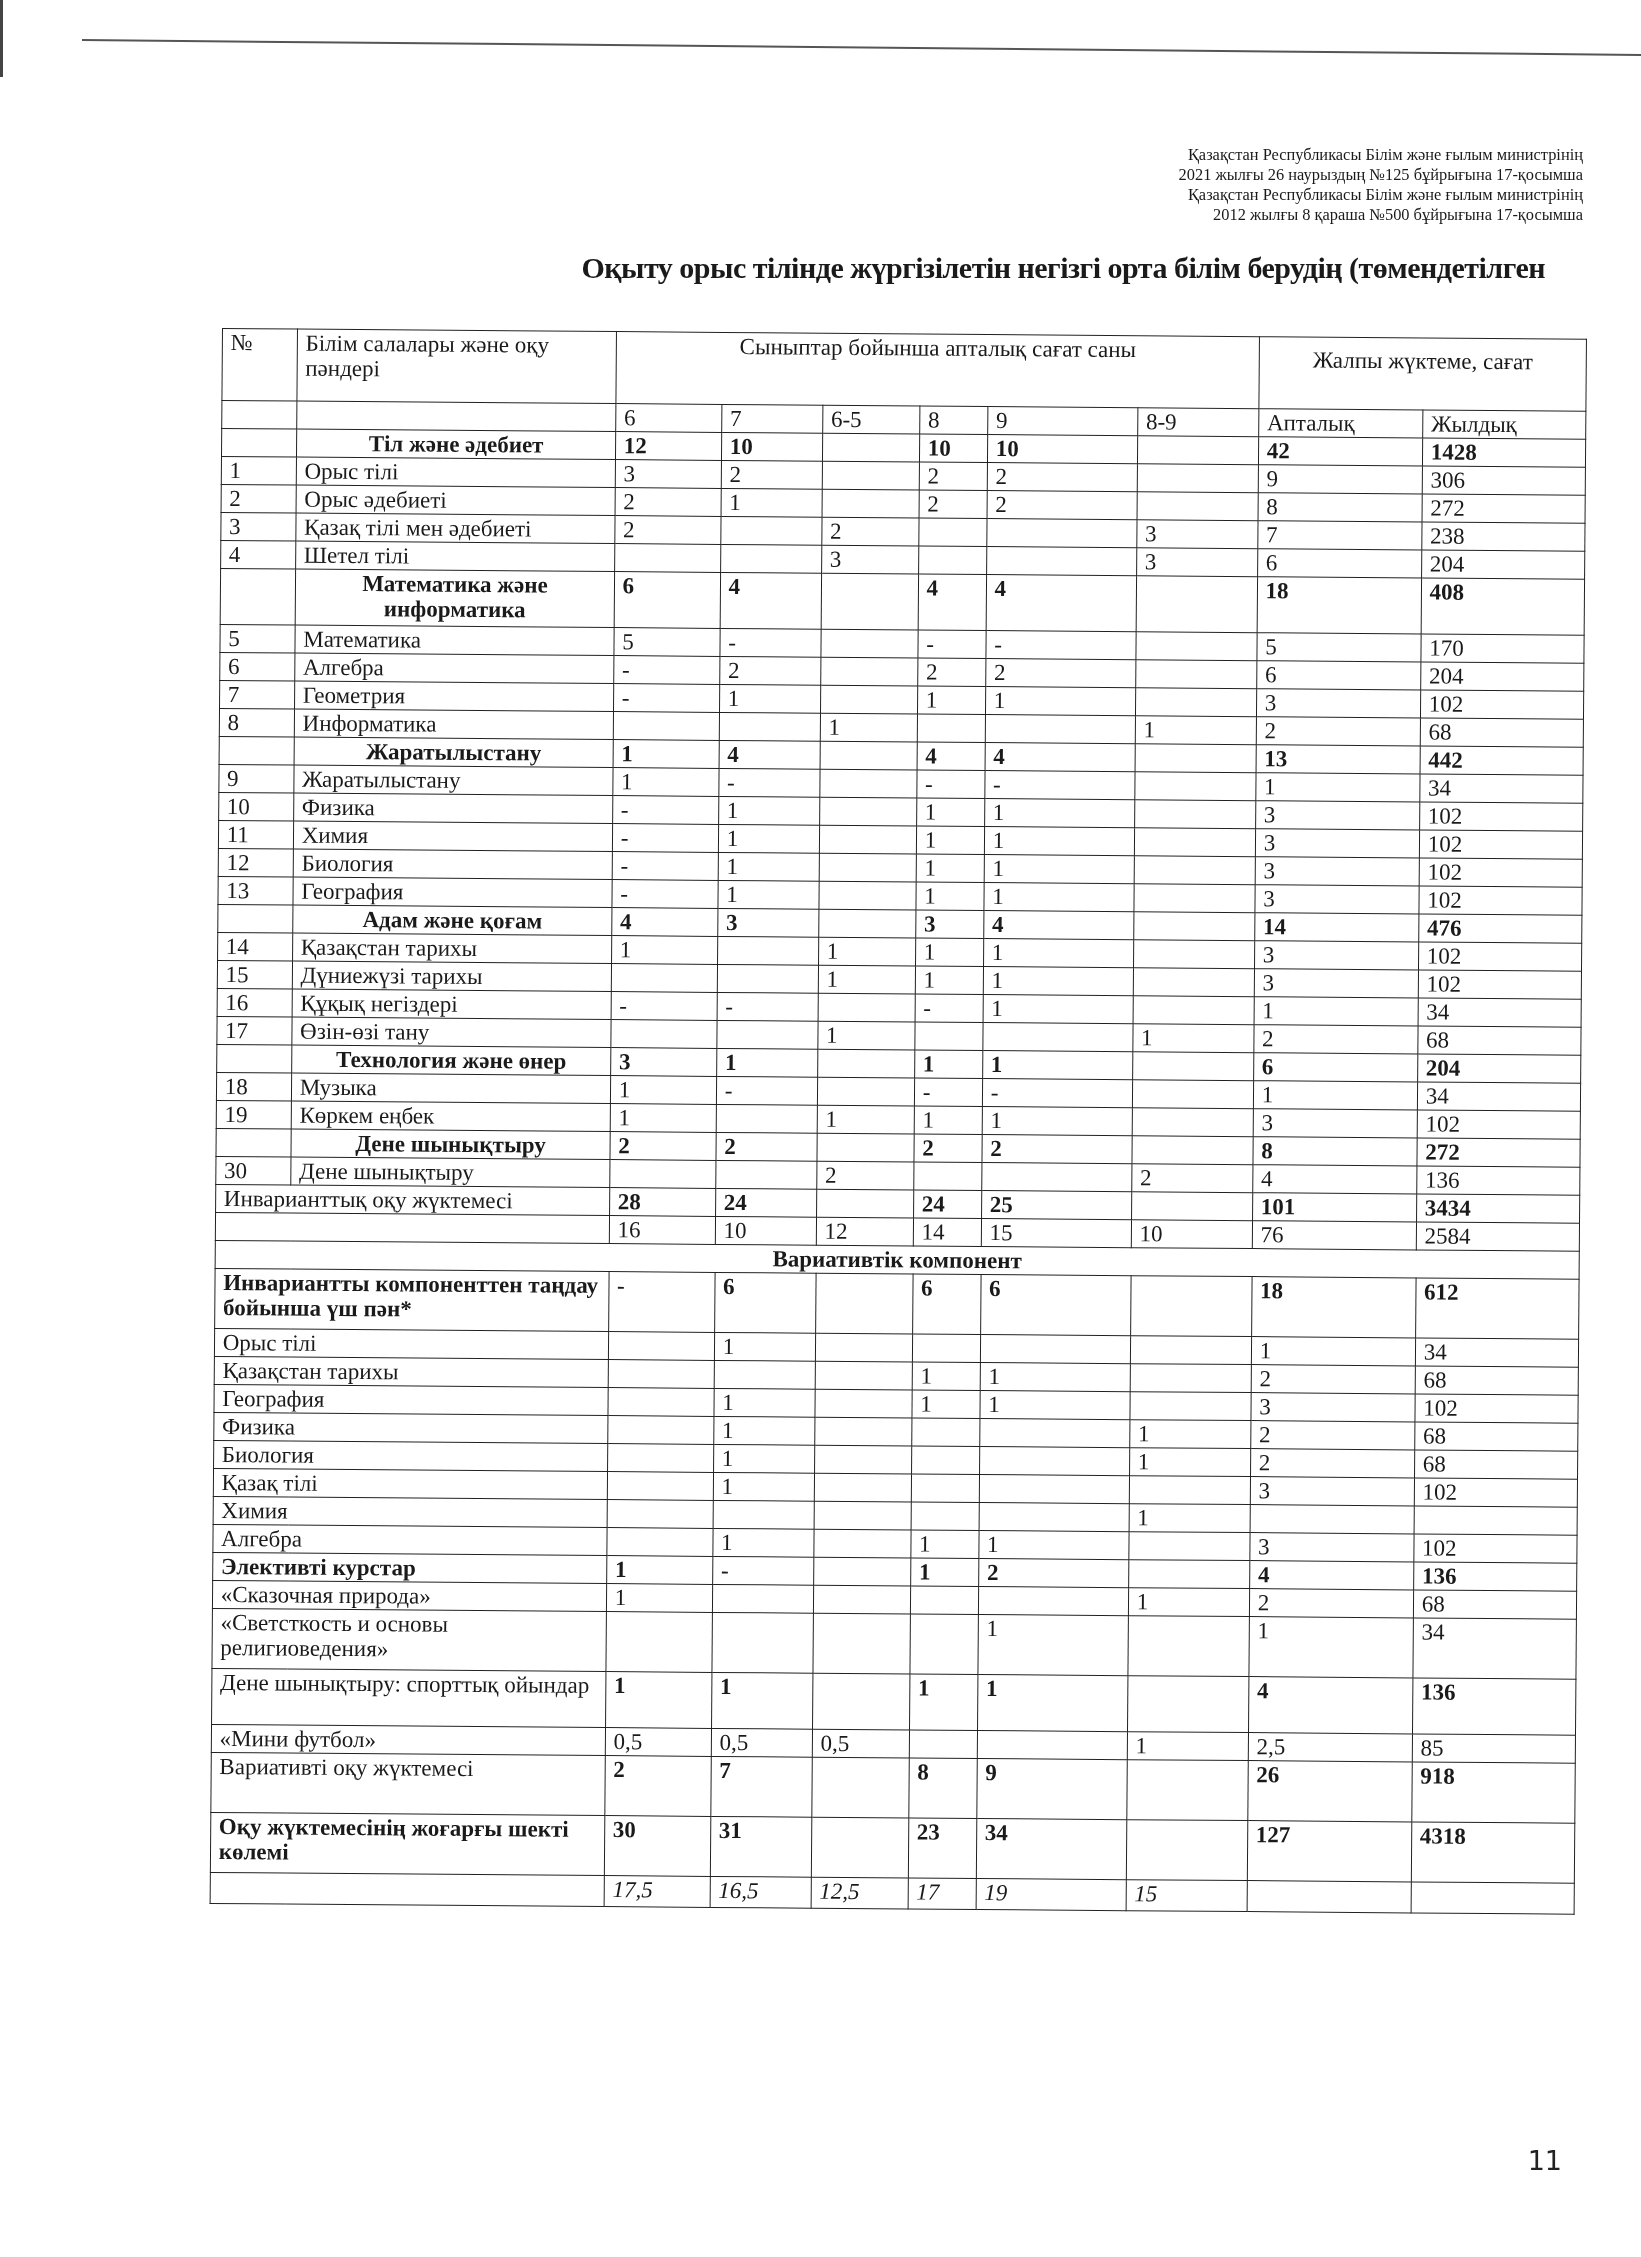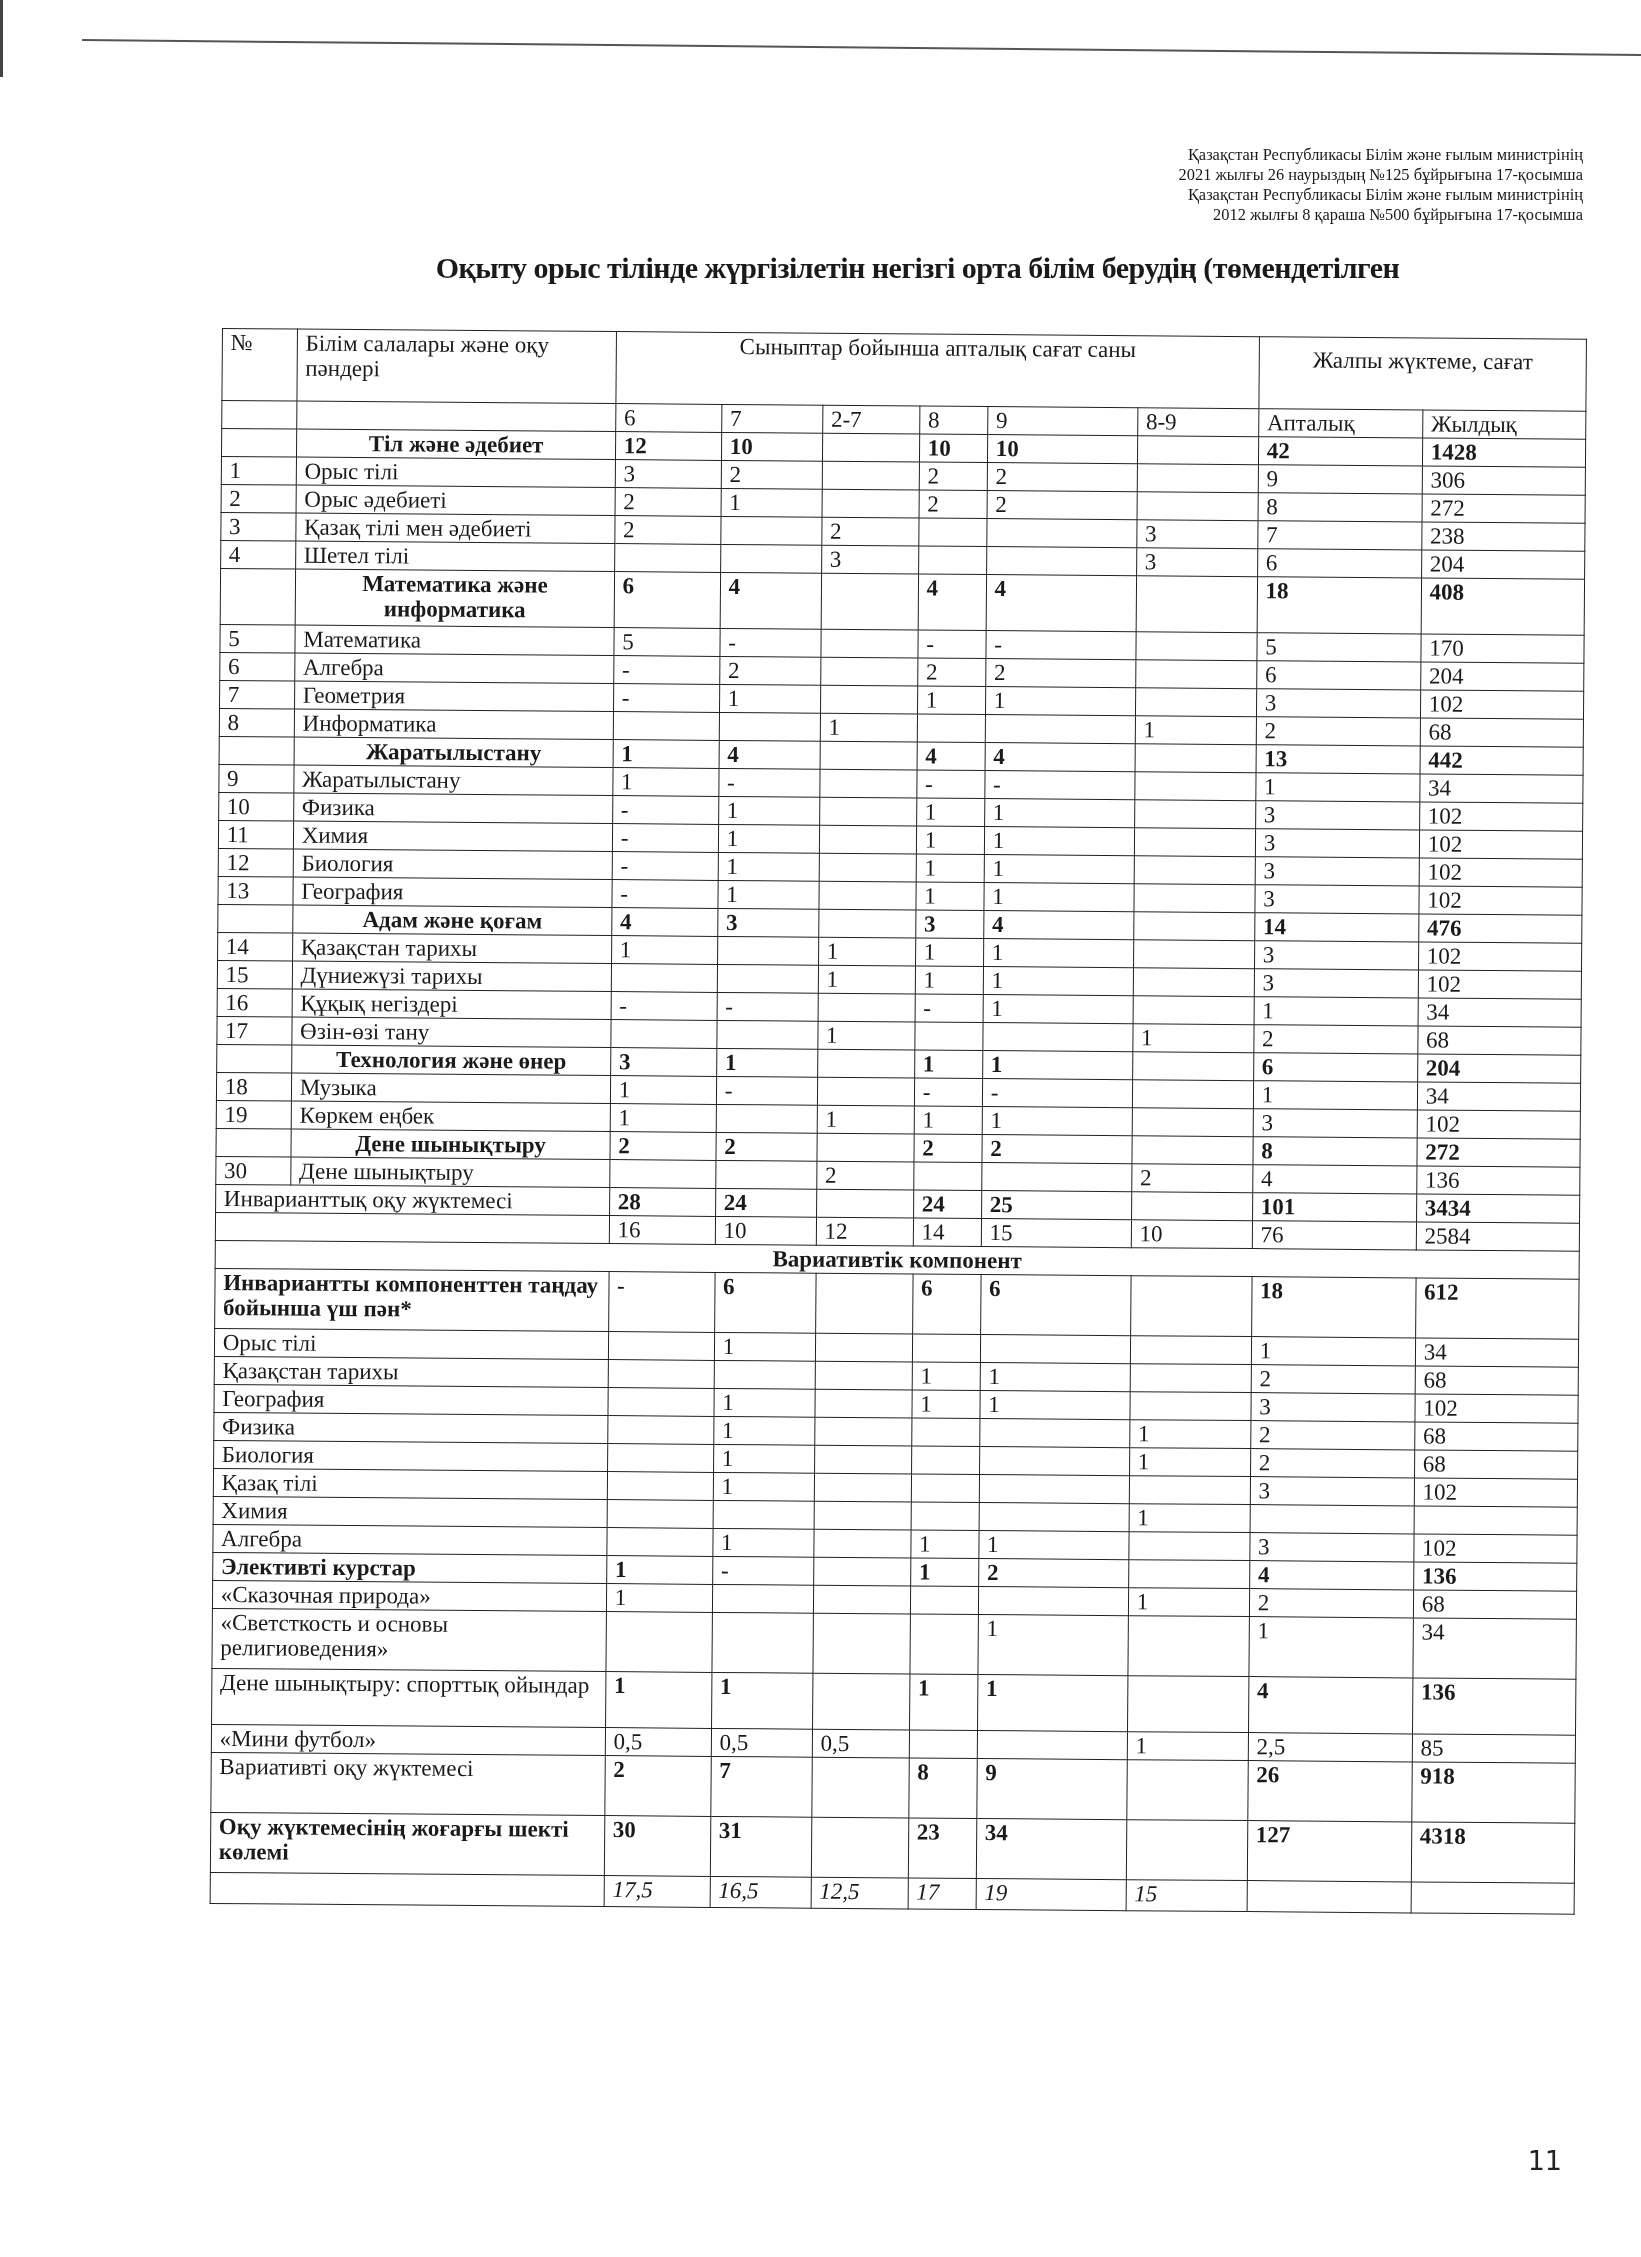--- a/index.html
+++ b/index.html
@@ -4,21 +4,21 @@
 <style>
   html, body { margin:0; padding:0; background:#ffffff; }
   body { width:1641px; height:2257px; position:relative; overflow:hidden;
          font-family:"Liberation Serif", "DejaVu Serif", serif; color:#1a1a1a; }
   .top-rule { position:absolute; left:82px; top:39px; width:1564px; height:1.9px;
               background:#555; transform:rotate(0.55deg); transform-origin:left center; }
   .left-edge { position:absolute; left:0; top:0; width:2.9px; height:77px; background:#444; }
   .appendix { position:absolute; right:58px; top:145px; text-align:right;
               font-size:16.4px; line-height:20px; }
   .appendix div { white-space:nowrap;text-align:right; }
-  .title { position:absolute; left:290px; top:249px; width:1255px; text-align:center;
+  .title { position:absolute; left:290px; top:249px; width:1255px; text-align:right;
            font-weight:bold; font-size:30px; line-height:37px; letter-spacing:-0.5px; }
   .sheet { position:absolute; left:222px; top:328px; width:1363px;
            transform:rotate(0.45deg); transform-origin:left top; }
   table.plan { border-collapse:collapse; width:1363px; table-layout:fixed; font-size:23px; }
   table.plan td { border:1.5px solid #222; padding:1px 7.7px 0 7.7px; vertical-align:top;
                   line-height:25px; height:26px; overflow:hidden; }
   table.plan td.b { font-weight:bold; }
   table.plan td.i { font-style:italic; }
   table.plan td.c { text-align:center; }
   .hdr td { vertical-align:top; }
@@ -61,21 +61,21 @@
         <td style="height:70px">№</td>
         <td>Білім салалары және оқу пәндері</td>
         <td colspan="6" class="c">Сыныптар бойынша апталық сағат саны</td>
         <td colspan="2" class="c" style="padding-top:9.7px">Жалпы жүктеме, сағат</td>
       </tr>
       <tr class="hdr">
         <td></td>
         <td></td>
         <td>6</td>
         <td>7</td>
-        <td>2-7</td>
+        <td>6-5</td>
         <td>8</td>
         <td>9</td>
         <td>8-9</td>
         <td>Апталық</td>
         <td>Жылдық</td>
       </tr>
     <tr>
           <td></td>
           <td class="b c">Тіл және әдебиет</td>
           <td class="b">12</td>

